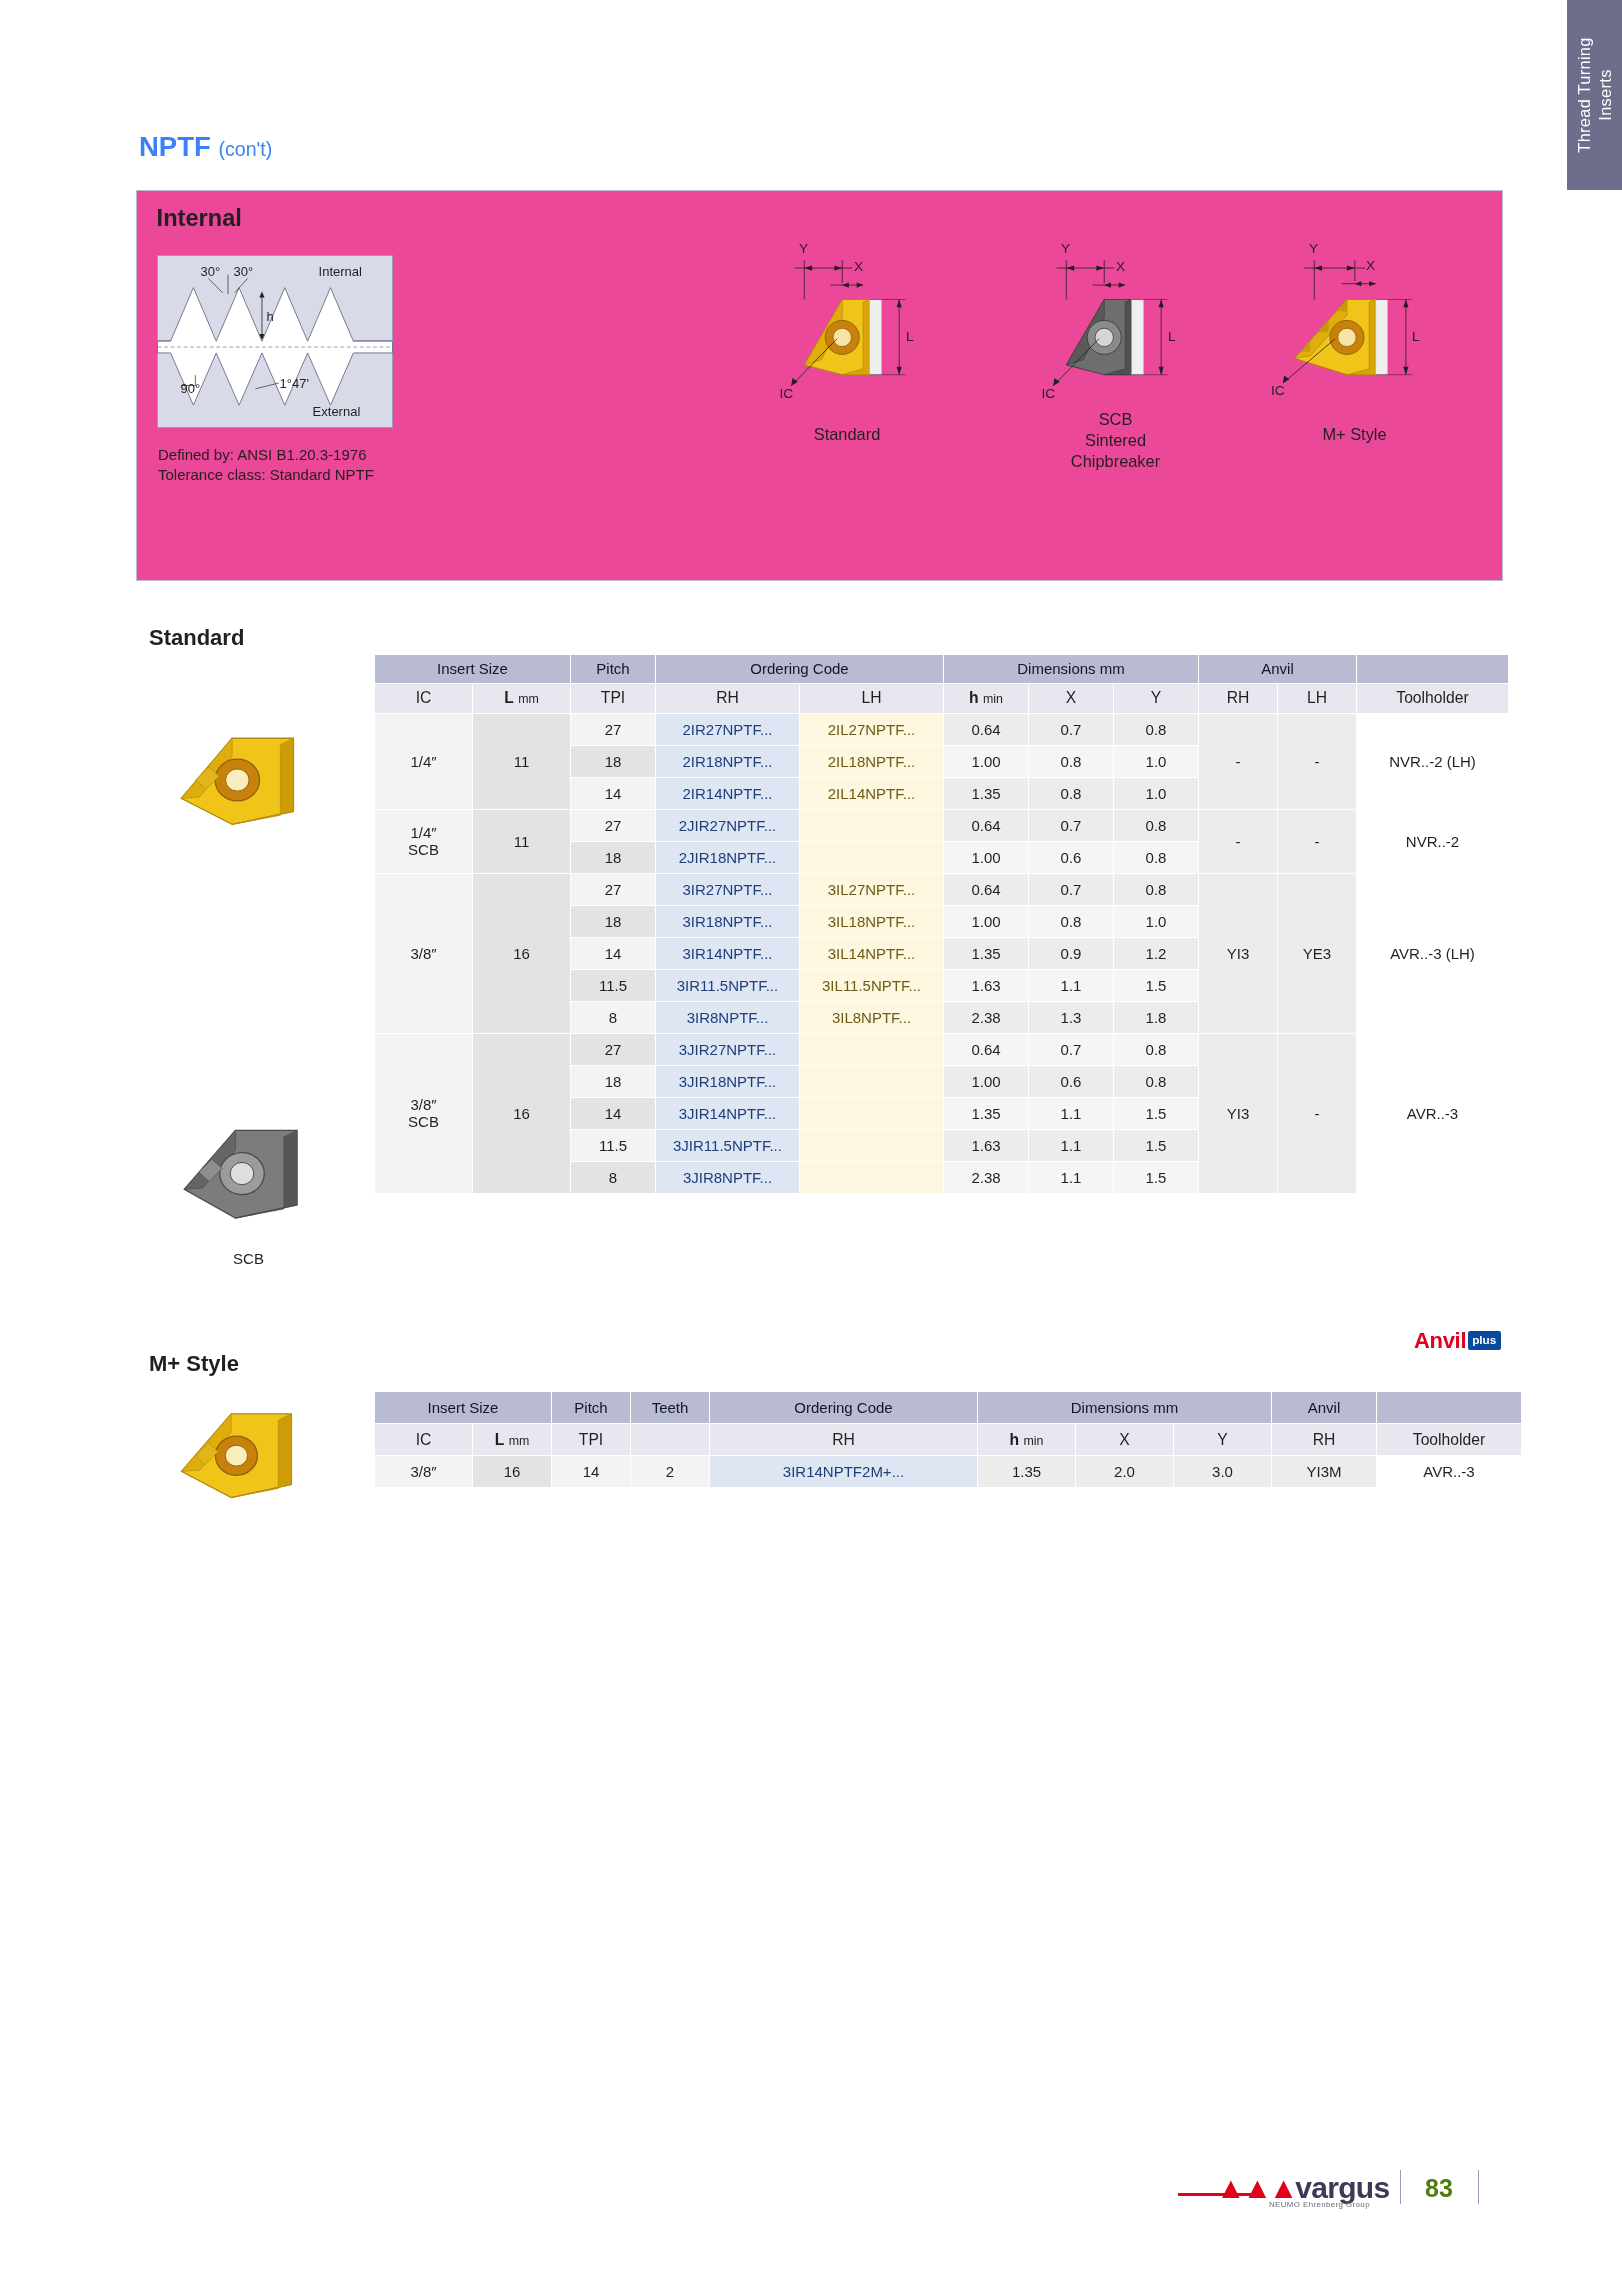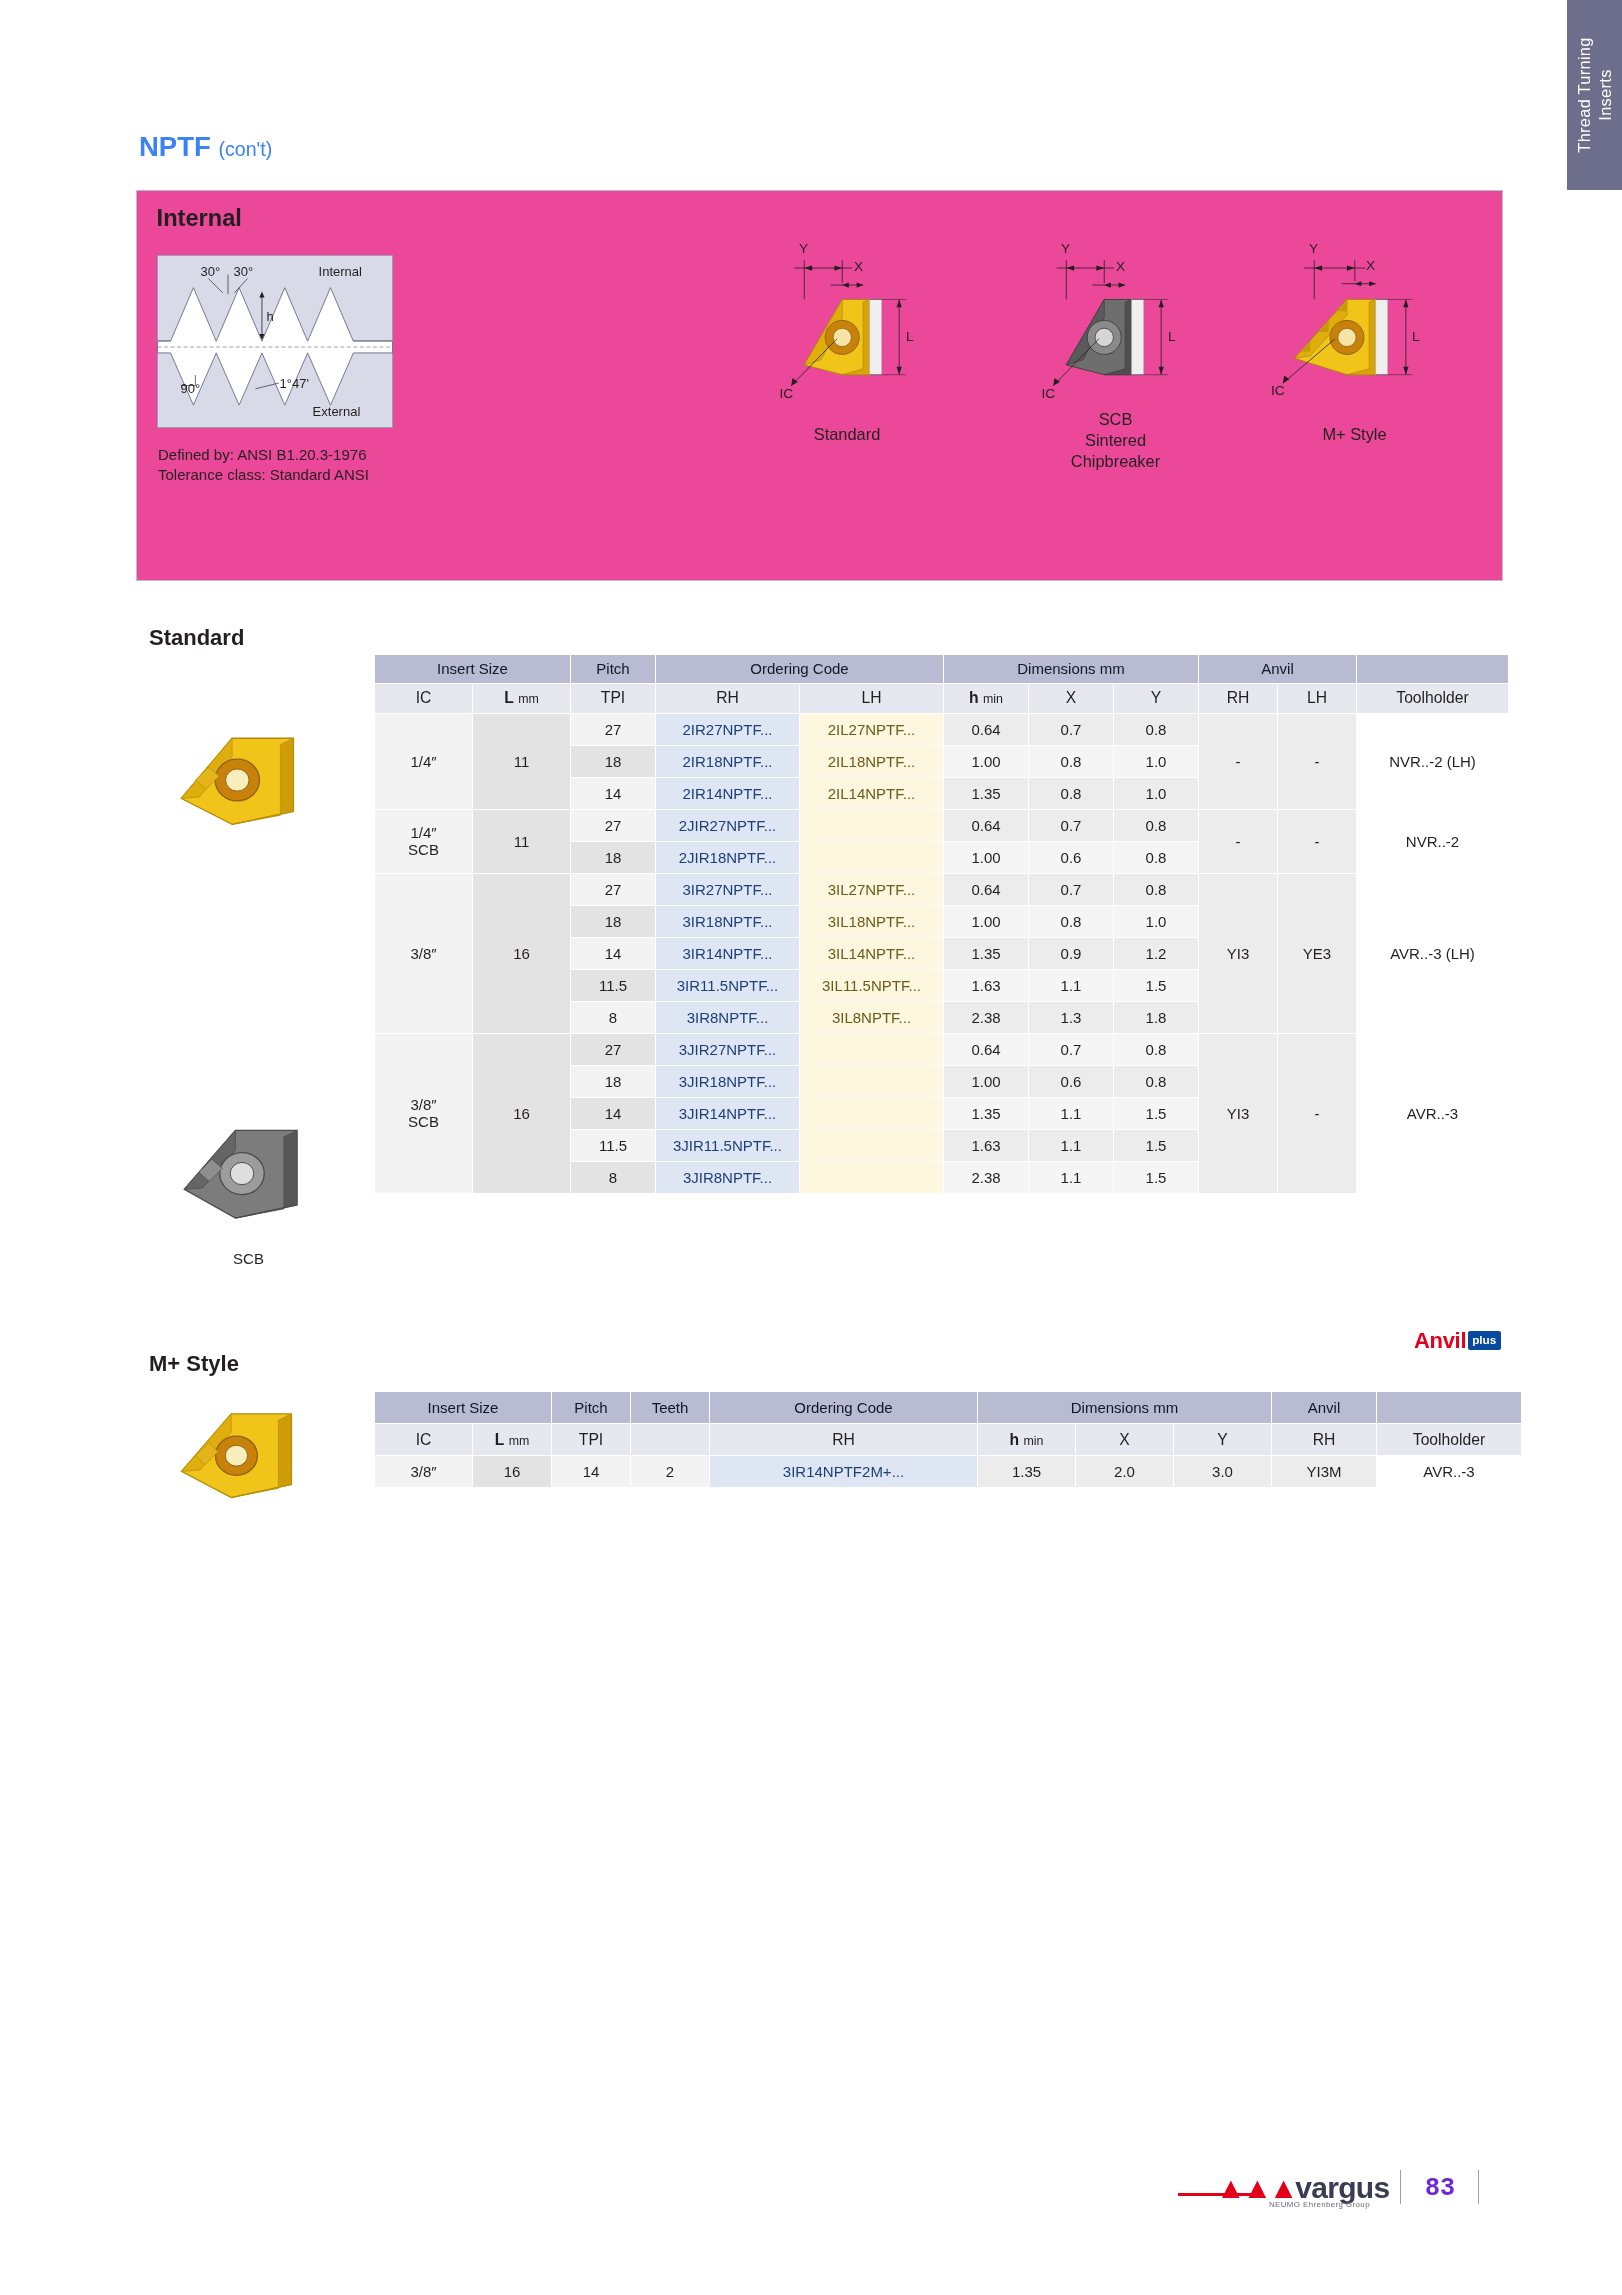--- a/index.html
+++ b/index.html
@@ -240,22 +240,21 @@
     width: 1.3px;
     height: 34px;
     background: #9a9db8;
   }
   .pg-num {
     position: absolute;
     left: 1425px;
     top: 2174px;
     font-size: 25px;
     font-weight: bold;
-    color: #6d28d9;
-    font-family: Liberation Mono, monospace;
+    color: #4d7c0f;
   }
   .pg-sep2 {
     position: absolute;
     left: 1478px;
     top: 2170px;
     width: 1.3px;
     height: 34px;
     background: #9a9db8;
   }
 
@@ -311,21 +310,21 @@
     <div class="lbl" style="left:77px; top:9.2px;">30°</div>
     <div class="lbl" style="left:162px; top:9.2px;">Internal</div>
     <div class="lbl" style="left:110px; top:54px;">h</div>
     <div class="lbl" style="left:7.9px; top:126px;margin-left:16px;">90°</div>
     <div class="lbl" style="left:123px; top:121px;">1°47'</div>
     <div class="lbl" style="left:156px; top:149px;">External</div>
   </div>
 
   <div class="defined-by">
     <div>Defined by: ANSI B1.20.3-1976</div>
-    <div>Tolerance class: Standard ANSI</div>
+    <div>Tolerance class: Standard NPTF</div>
   </div>
 
   <div class="ins-fig" style="left:628px; top:43px; width:216px; height:216px;">
     <svg width="216" height="216" viewBox="0 0 330 330">
 
       <line x1="60" y1="40" x2="60" y2="100" stroke="#231f20" stroke-width="1.2"></line>
       <line x1="118" y1="40" x2="118" y2="75" stroke="#231f20" stroke-width="1.2"></line>
       <line x1="45" y1="52" x2="133" y2="52" stroke="#231f20" stroke-width="1.2"></line>
       <path d="M60,52 l12,-4 l0,8 z" fill="#231f20"></path>
       <path d="M118,52 l-12,-4 l0,8 z" fill="#231f20"></path>

